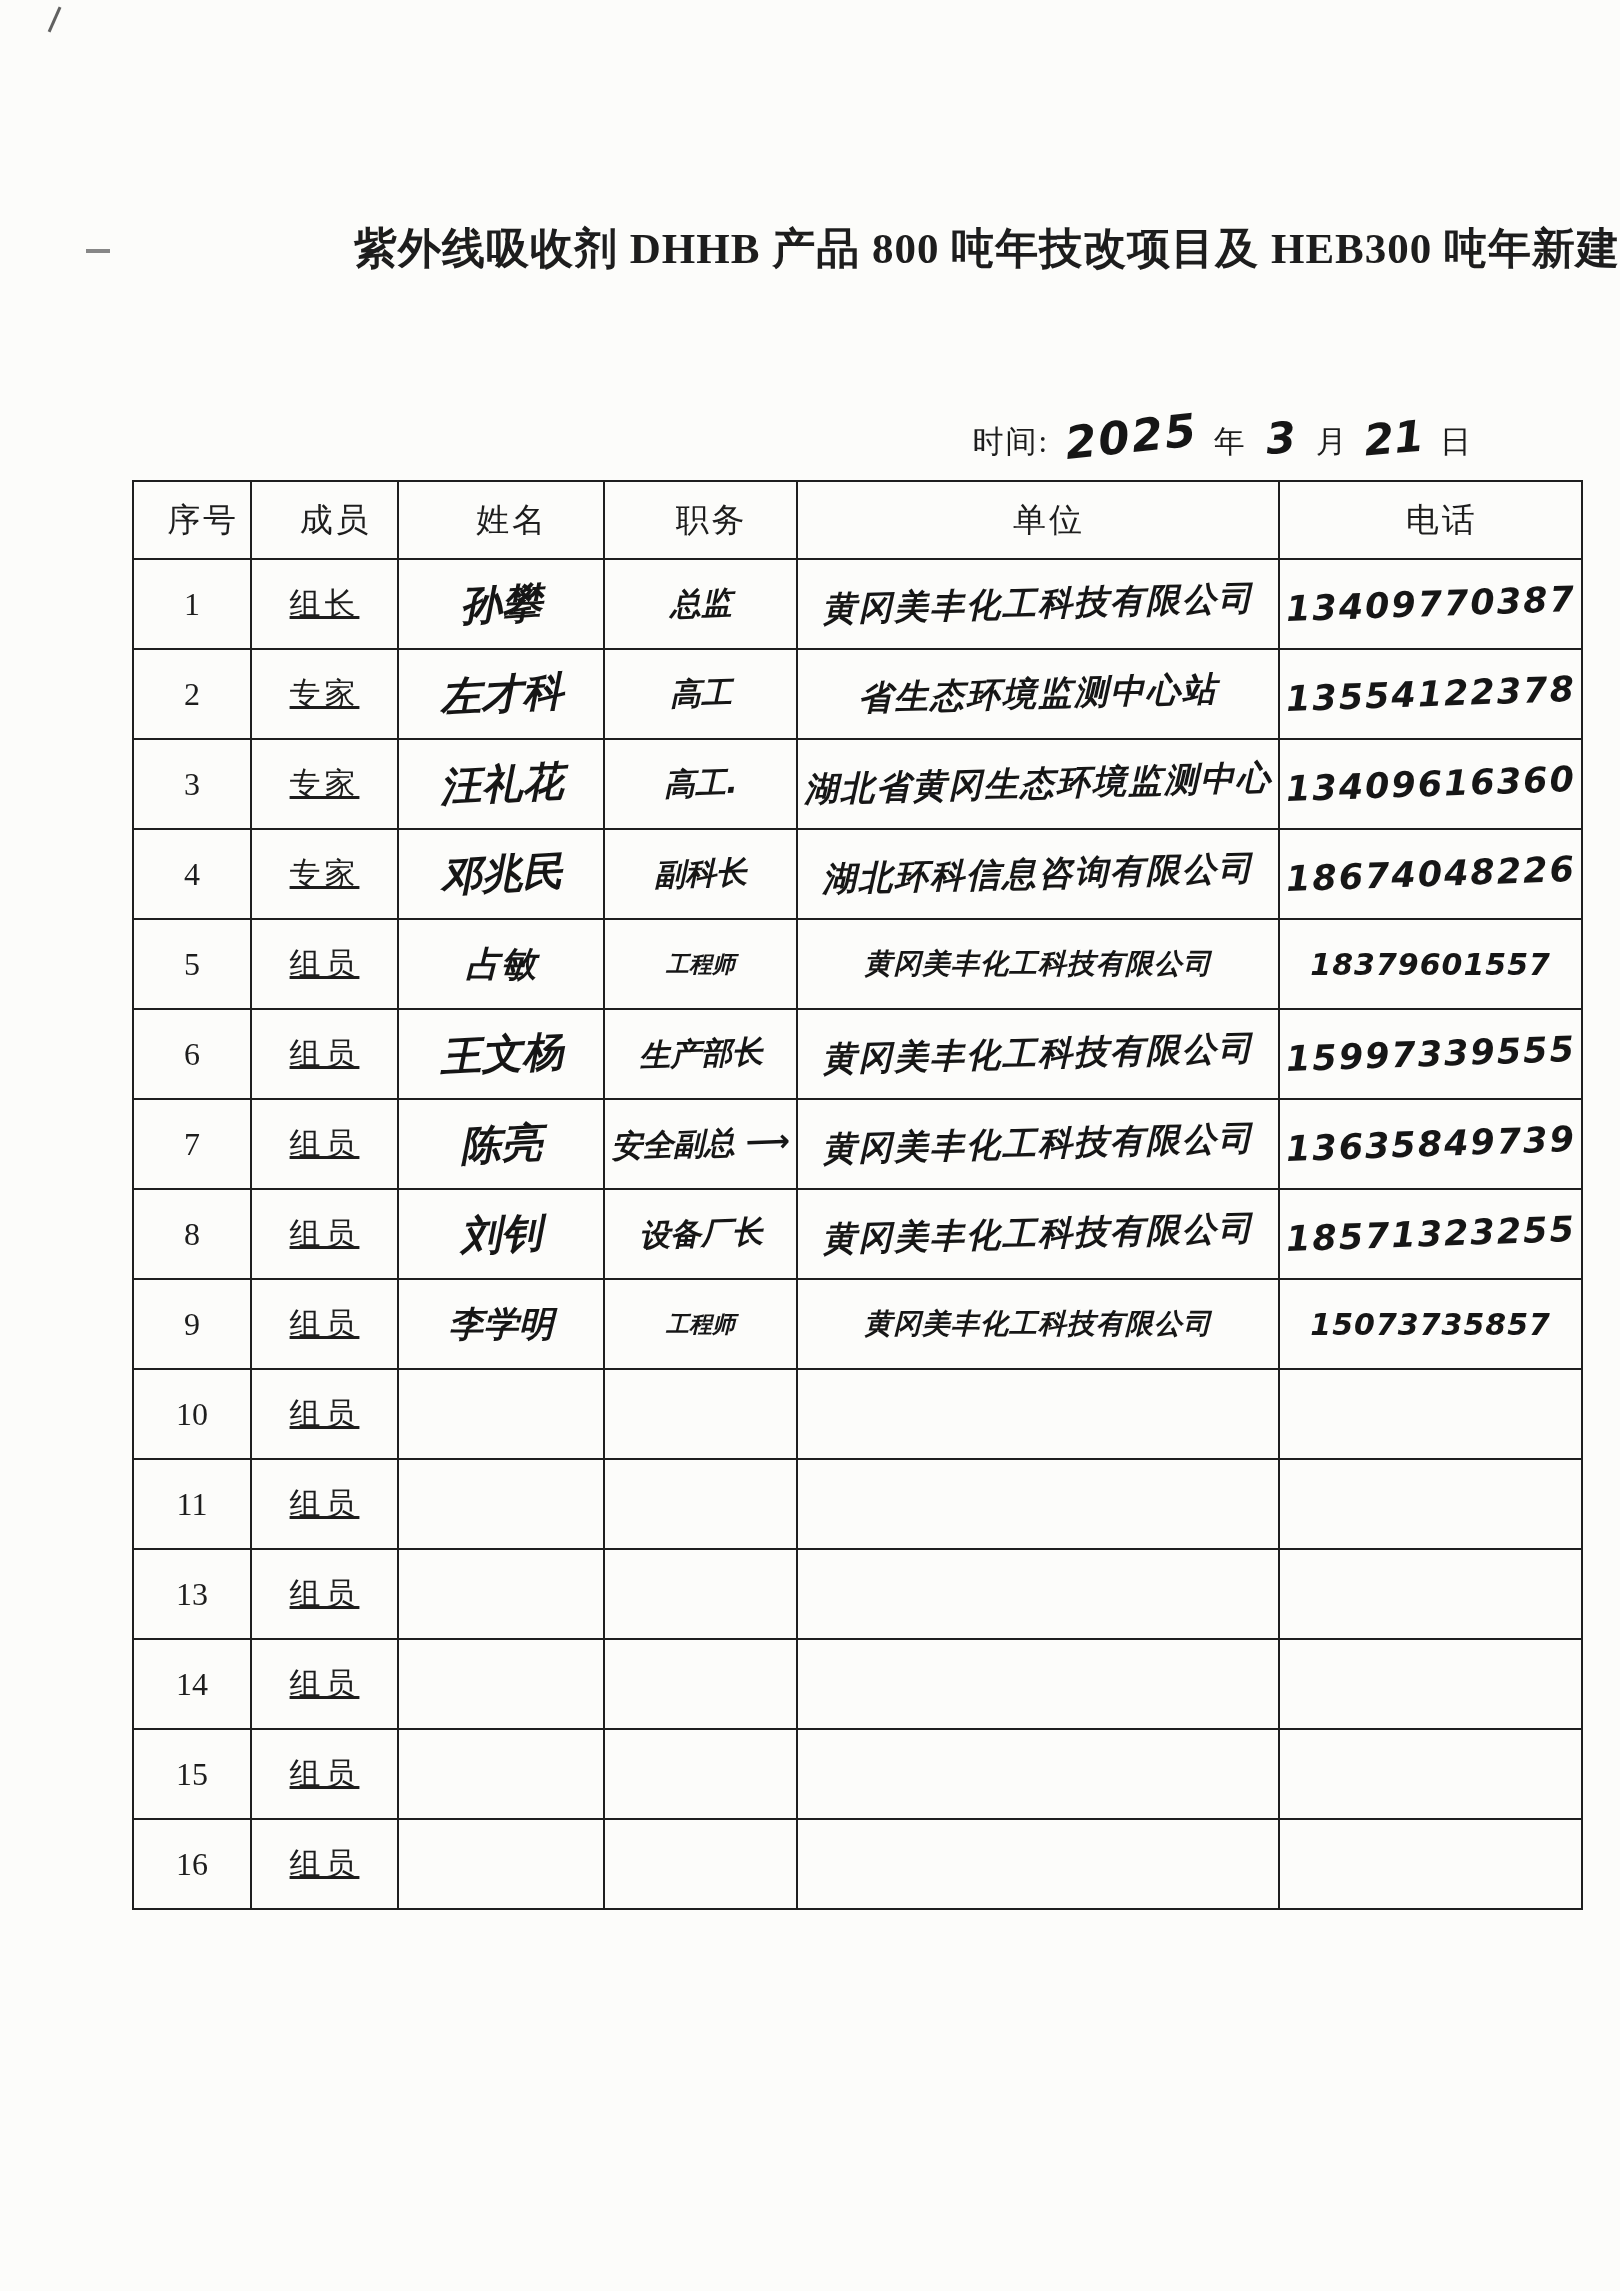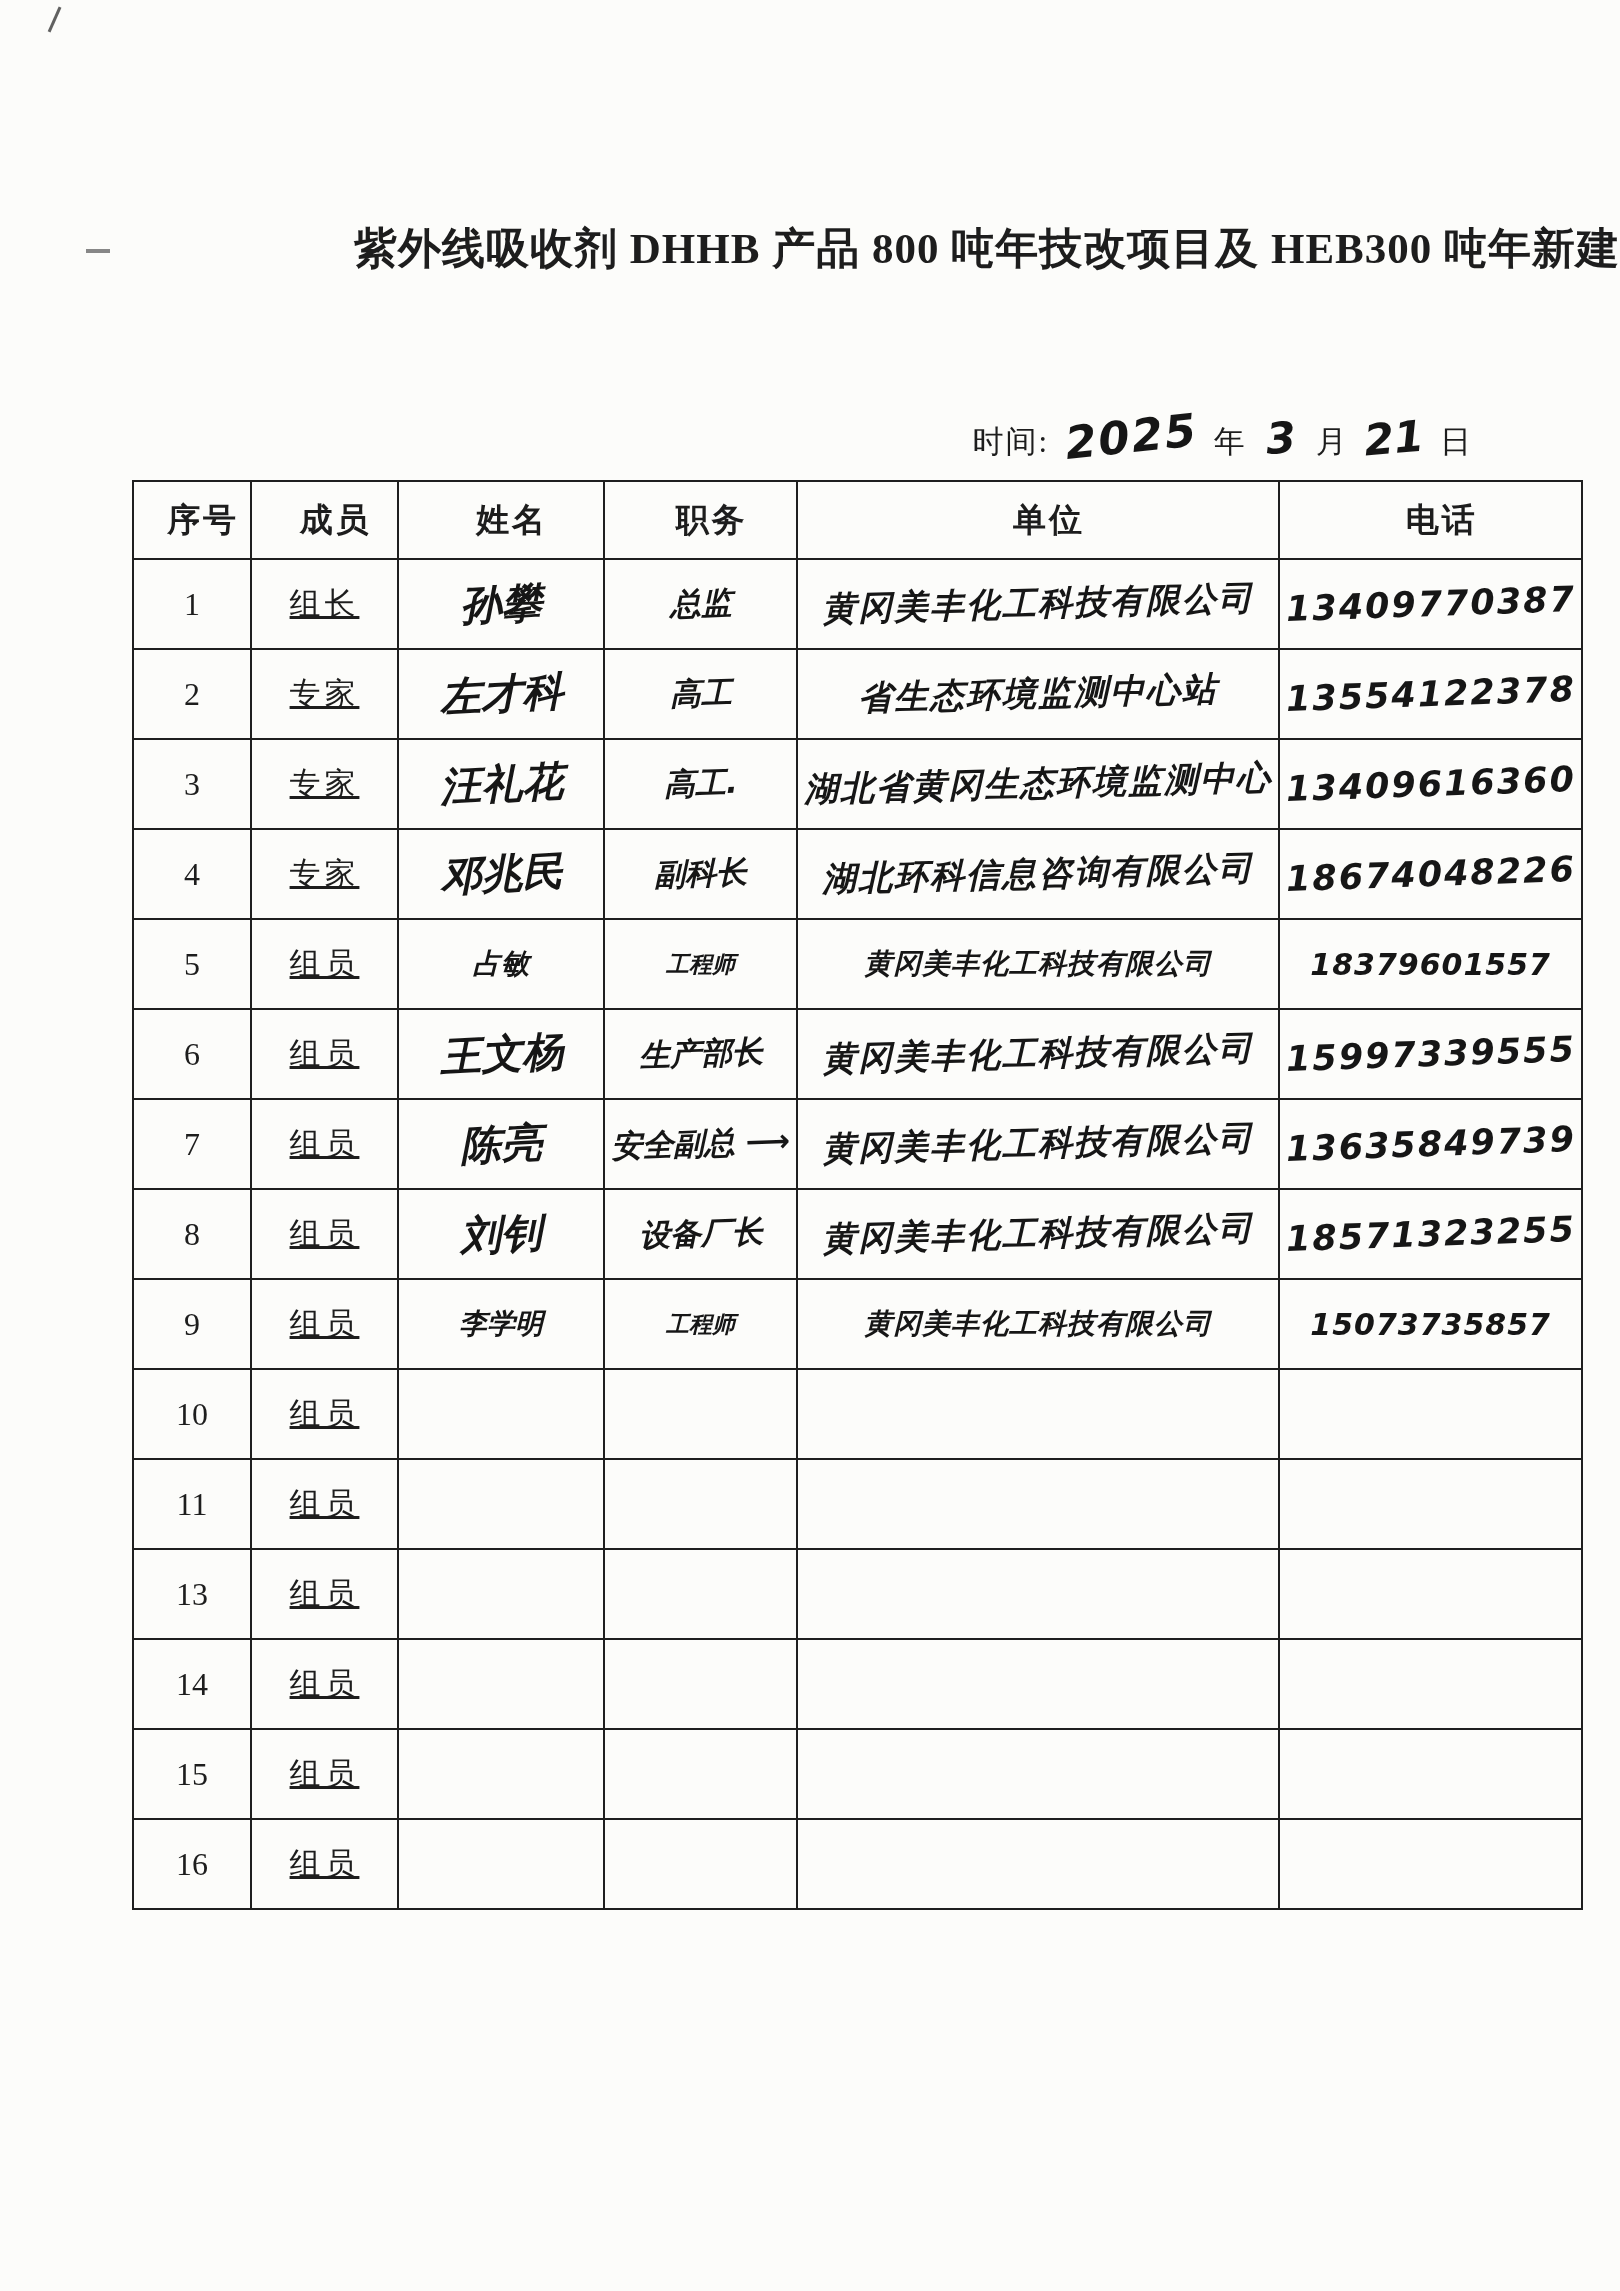--- a/index.html
+++ b/index.html
@@ -52,33 +52,33 @@
   .signin col.c-unit{width:461px;}
   .signin col.c-phone{width:279px;}
   .signin th,.signin td{
     border:2.5px solid #1f1f1f;
     padding:0 5.9px;
     text-align:center;
     vertical-align:middle;
     overflow:visible;
   }
   .signin thead th{
-    height:76px;font-size:33px;font-weight:bold;letter-spacing:2.9px;padding-left:28px;
+    height:76px;font-size:33px;font-weight:normal;letter-spacing:2.9px;padding-left:28px;
   }
   .signin tbody td{height:88px;}
   .cell-no{font-size:32px;}
   .cell-member{font-size:31px;letter-spacing:3.9px;text-decoration:underline;}
 
   .hw-name{display:inline-block;font-size:41px;transform:rotate(-3deg);}
   .hw-pos{display:inline-block;font-size:31px;transform:rotate(-2deg);}
   .hw-unit{display:inline-block;font-size:34px;transform:rotate(-1.5deg);letter-spacing:2px;}
   .hw-phone{display:inline-block;font-size:35px;transform:rotate(-2deg);letter-spacing:2px;}
 
   
-  .neat .hw-name{font-size:28px;transform:none;}
+  .neat .hw-name{font-size:35px;transform:none;}
   .neat .hw-pos{font-size:23px;transform:none;}
   .neat .hw-unit{font-size:28px;transform:none;letter-spacing:1px;}
   .neat .hw-phone{font-size:30px;transform:none;letter-spacing:1px;}
 </style>
 </head>
 <body>
 
 <div class="page">
 
   <div class="artifact-corner"></div>

